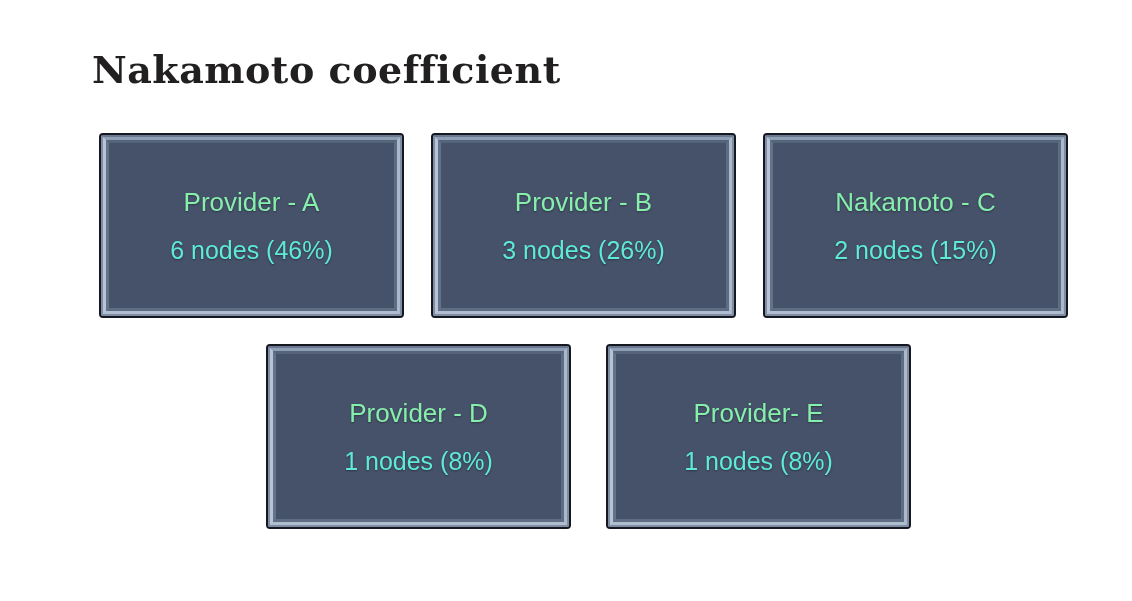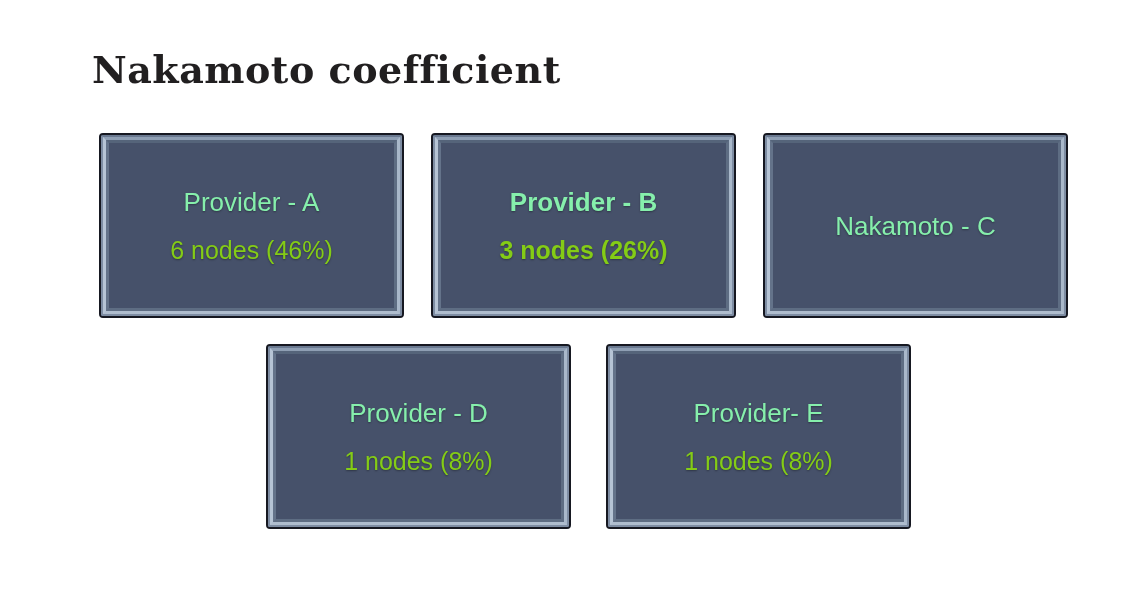--- a/index.html
+++ b/index.html
@@ -71,29 +71,29 @@
     text-align: center;
   }
   .node-label {
     color: #86efac;
     font-size: 26px;
     line-height: 34px;
     text-shadow: 0 1px 2px rgba(0,0,0,0.35);
     white-space: nowrap;
   }
   .node-value {
-    color: #84cc16;
+    color: #5eead4;
     font-size: 25px;
     line-height: 34px;
     text-shadow: 0 1px 2px rgba(0,0,0,0.35);
     white-space: nowrap;
   }
   
   .pos-a { left: 99px;  top: 133px; }
-  .pos-b { left: 431px; top: 133px; font-weight: bold; }
+  .pos-b { left: 431px; top: 133px; }
   .pos-c { left: 763px; top: 133px; }
   .pos-d { left: 266px; top: 344px; }
   .pos-e { left: 598px; top: 344px; margin-left: 8px; }
 </style>
 </head>
 <body>
 
 <div class="canvas">
 
   <div class="slide-title">Nakamoto coefficient</div>
@@ -117,20 +117,21 @@
       <div class="node-value">3 nodes (26%)</div>
     </div>
   </div>
 
   <div class="node-box pos-c">
     <div class="bv1"></div>
     <div class="bv2"></div>
     <div class="bv3"></div>
     <div class="node-inner">
       <div class="node-label">Nakamoto - C</div>
+      <div class="node-value">2 nodes (15%)</div>
     </div>
   </div>
 
   <div class="node-box pos-d">
     <div class="bv1"></div>
     <div class="bv2"></div>
     <div class="bv3"></div>
     <div class="node-inner">
       <div class="node-label">Provider - D</div>
       <div class="node-value">1 nodes (8%)</div>

